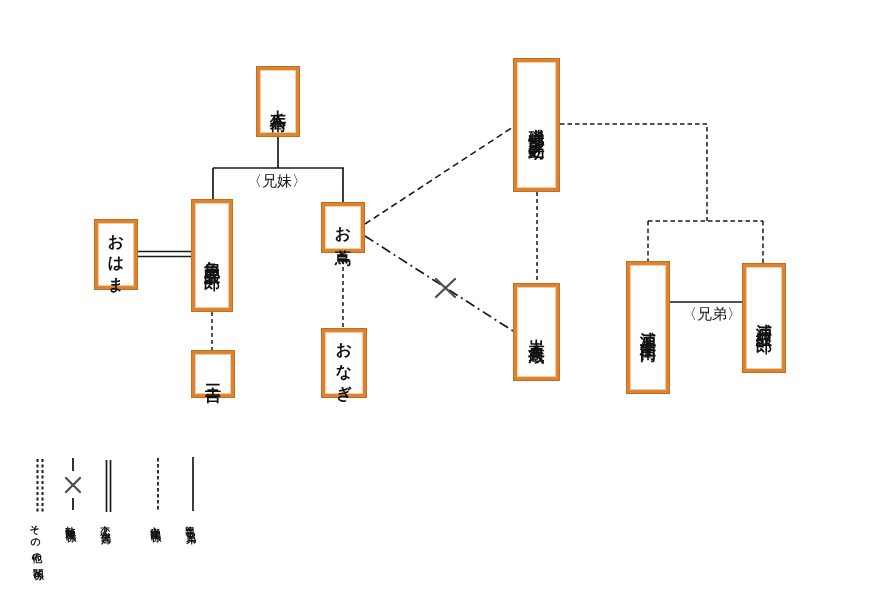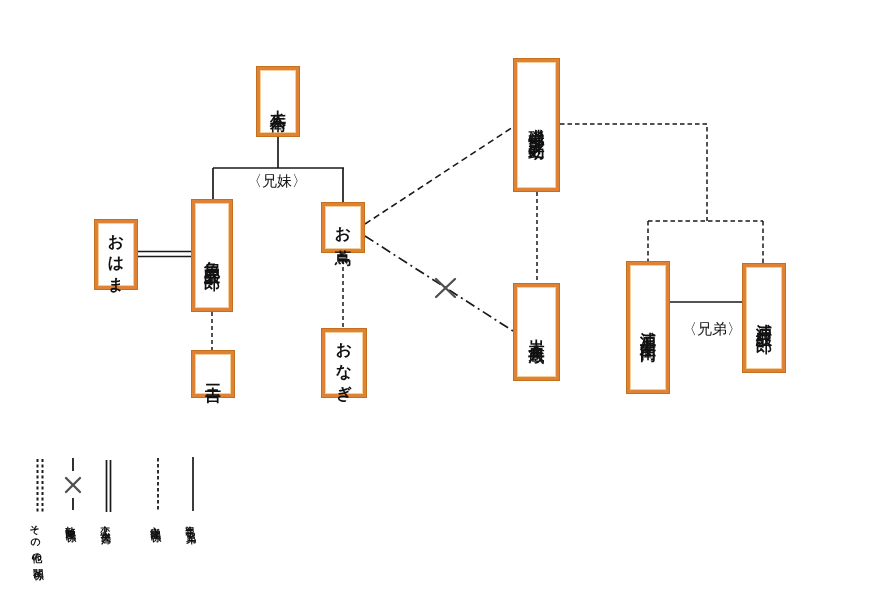--- a/index.html
+++ b/index.html
@@ -156,21 +156,21 @@
 
   <div class="node" style="left:626px;top:261px;width:44px;height:133px">
     <span>浦戸十左衛門</span>
   </div>
 
   <div class="node" style="left:742px;top:263px;width:44px;height:110px">
     <span>浦戸紋三郎</span>
   </div>
 
   <div class="edge-tag" style="left:247px;top:172px;width:56px">〈兄妹〉</div>
-  <div class="edge-tag" style="left:682px;top:320px;width:56px">〈兄弟〉</div>
+  <div class="edge-tag" style="left:682px;top:305px;width:56px">〈兄弟〉</div>
 
   <div class="legend-label" style="left:30px;top:518px">その他の関係</div>
   <div class="legend-label" style="left:64px;top:518px">敵対関係</div>
   <div class="legend-label" style="left:99px;top:518px">恋人・夫婦</div>
   <div class="legend-label" style="left:149px;top:518px">主従関係</div>
   <div class="legend-label" style="left:184px;top:518px">親子・兄弟</div>
 
 </div>
 
 </body></html>

